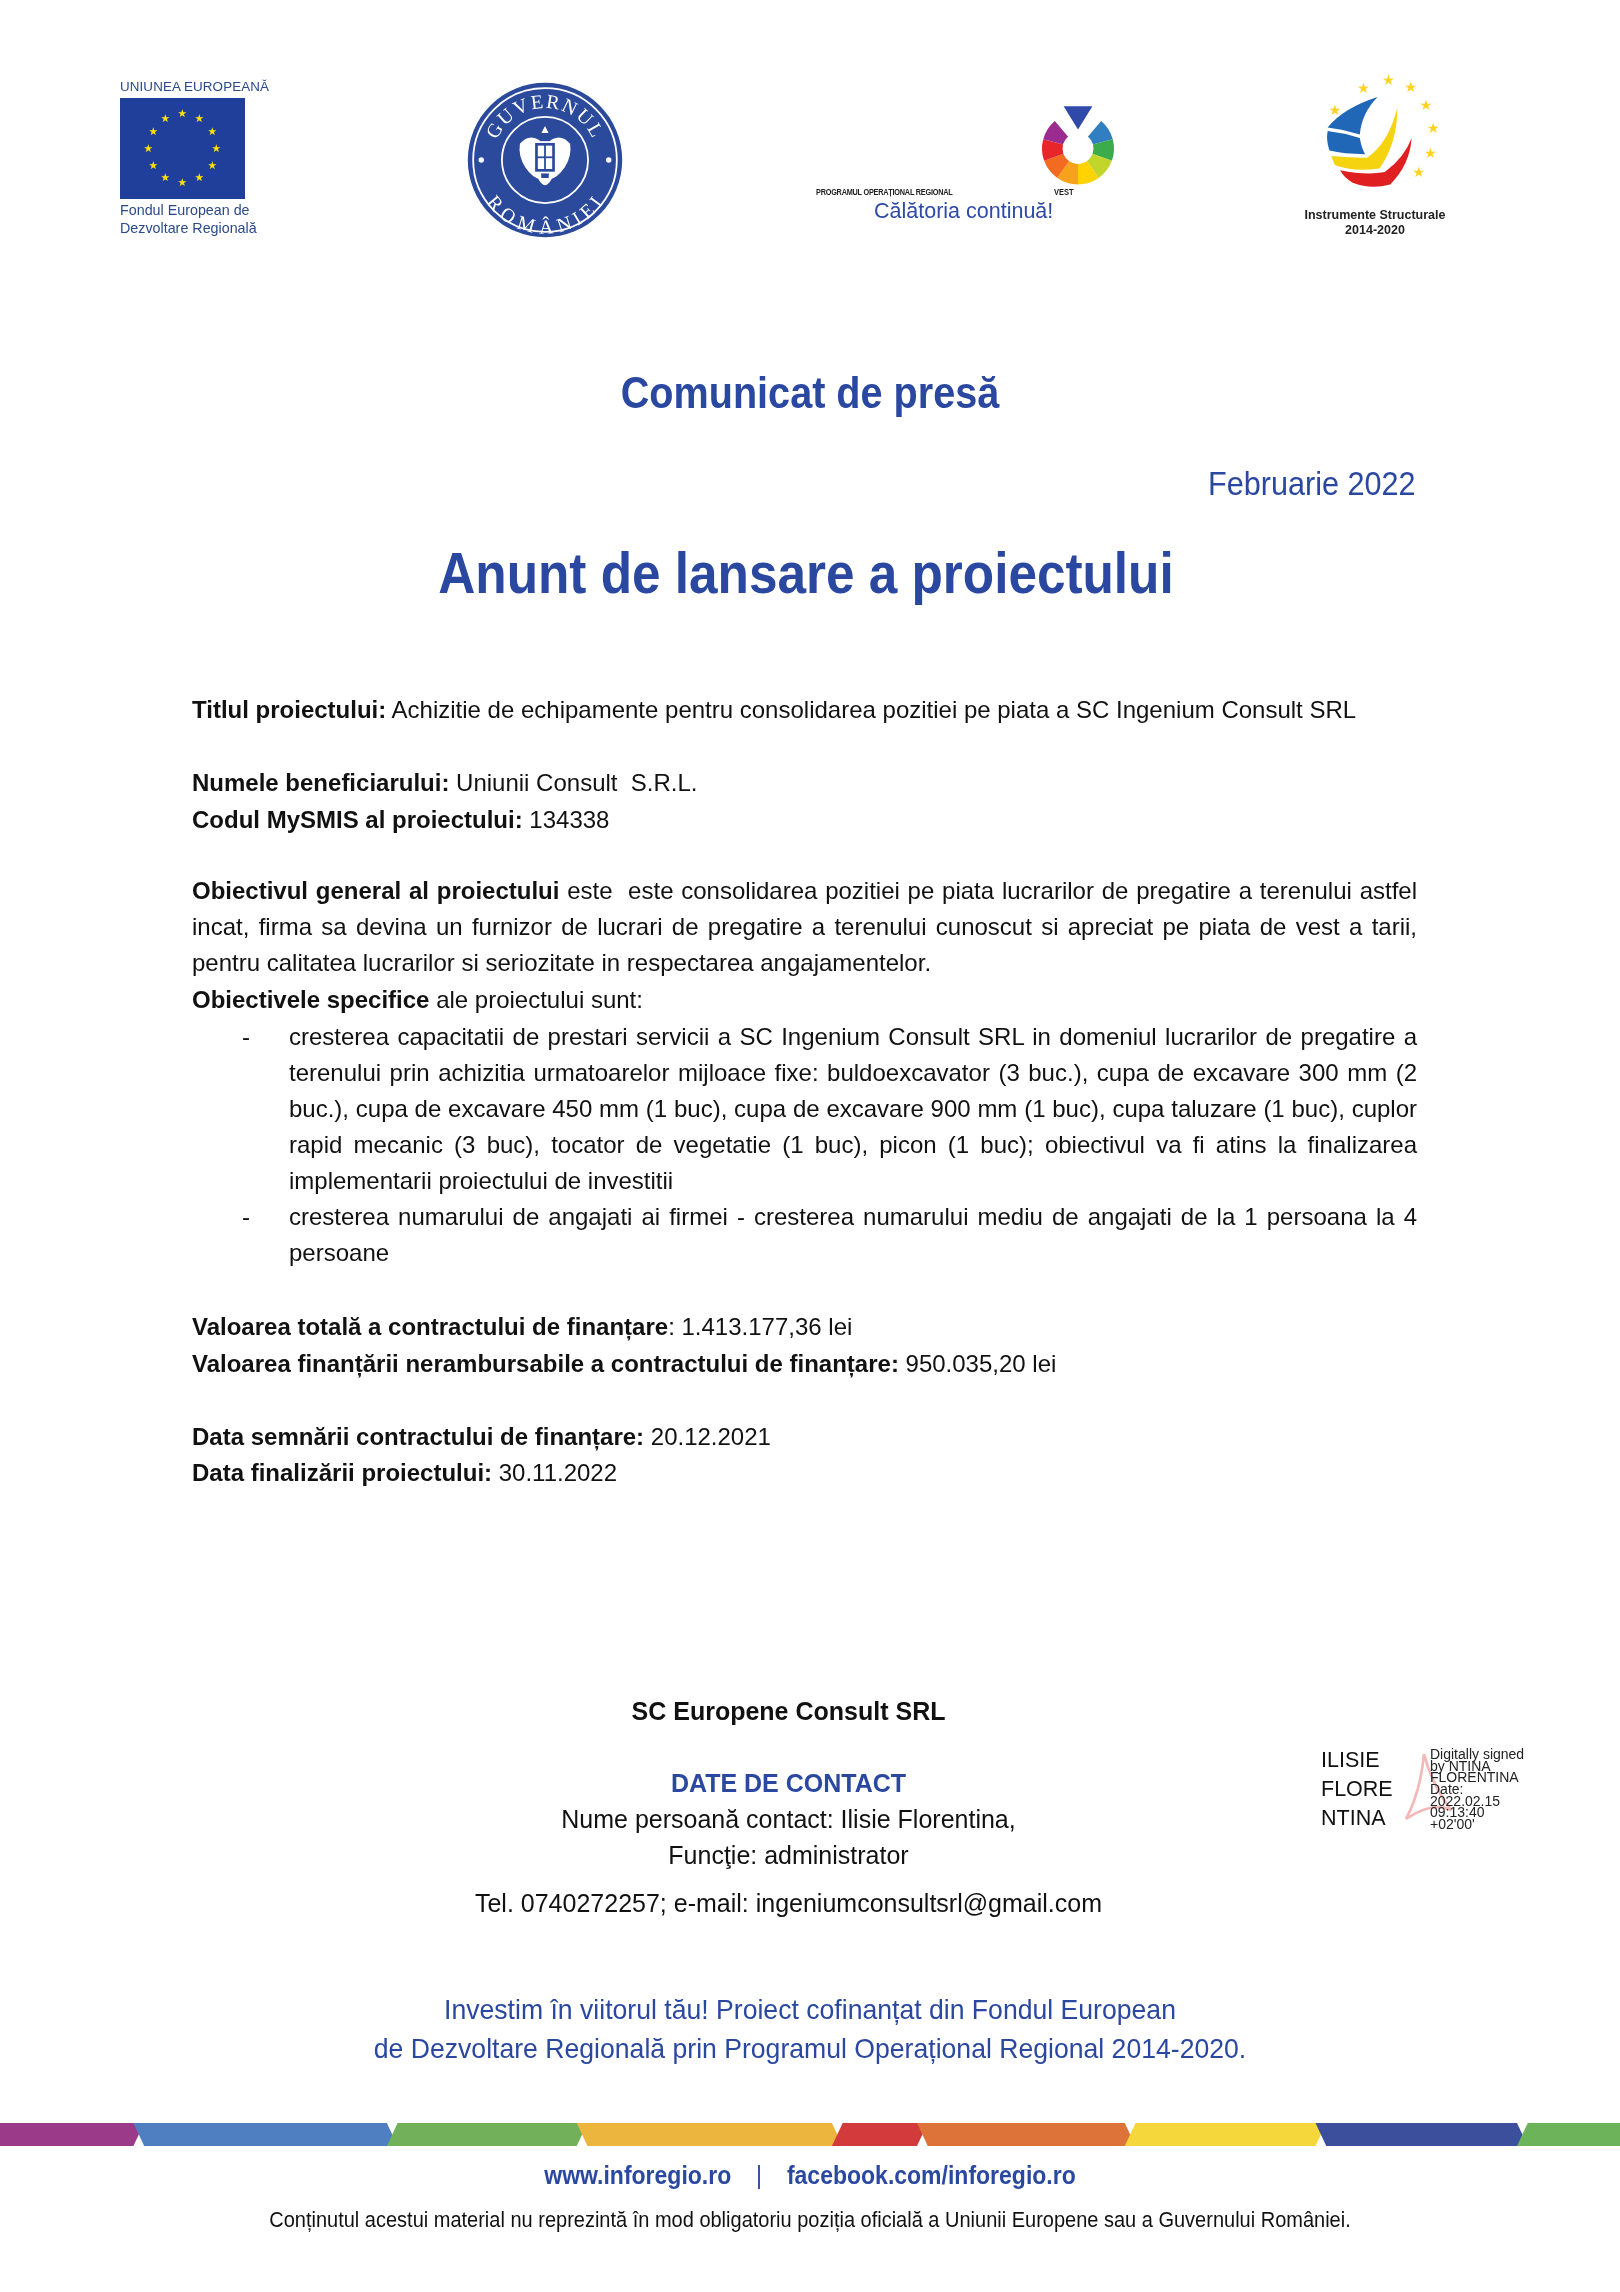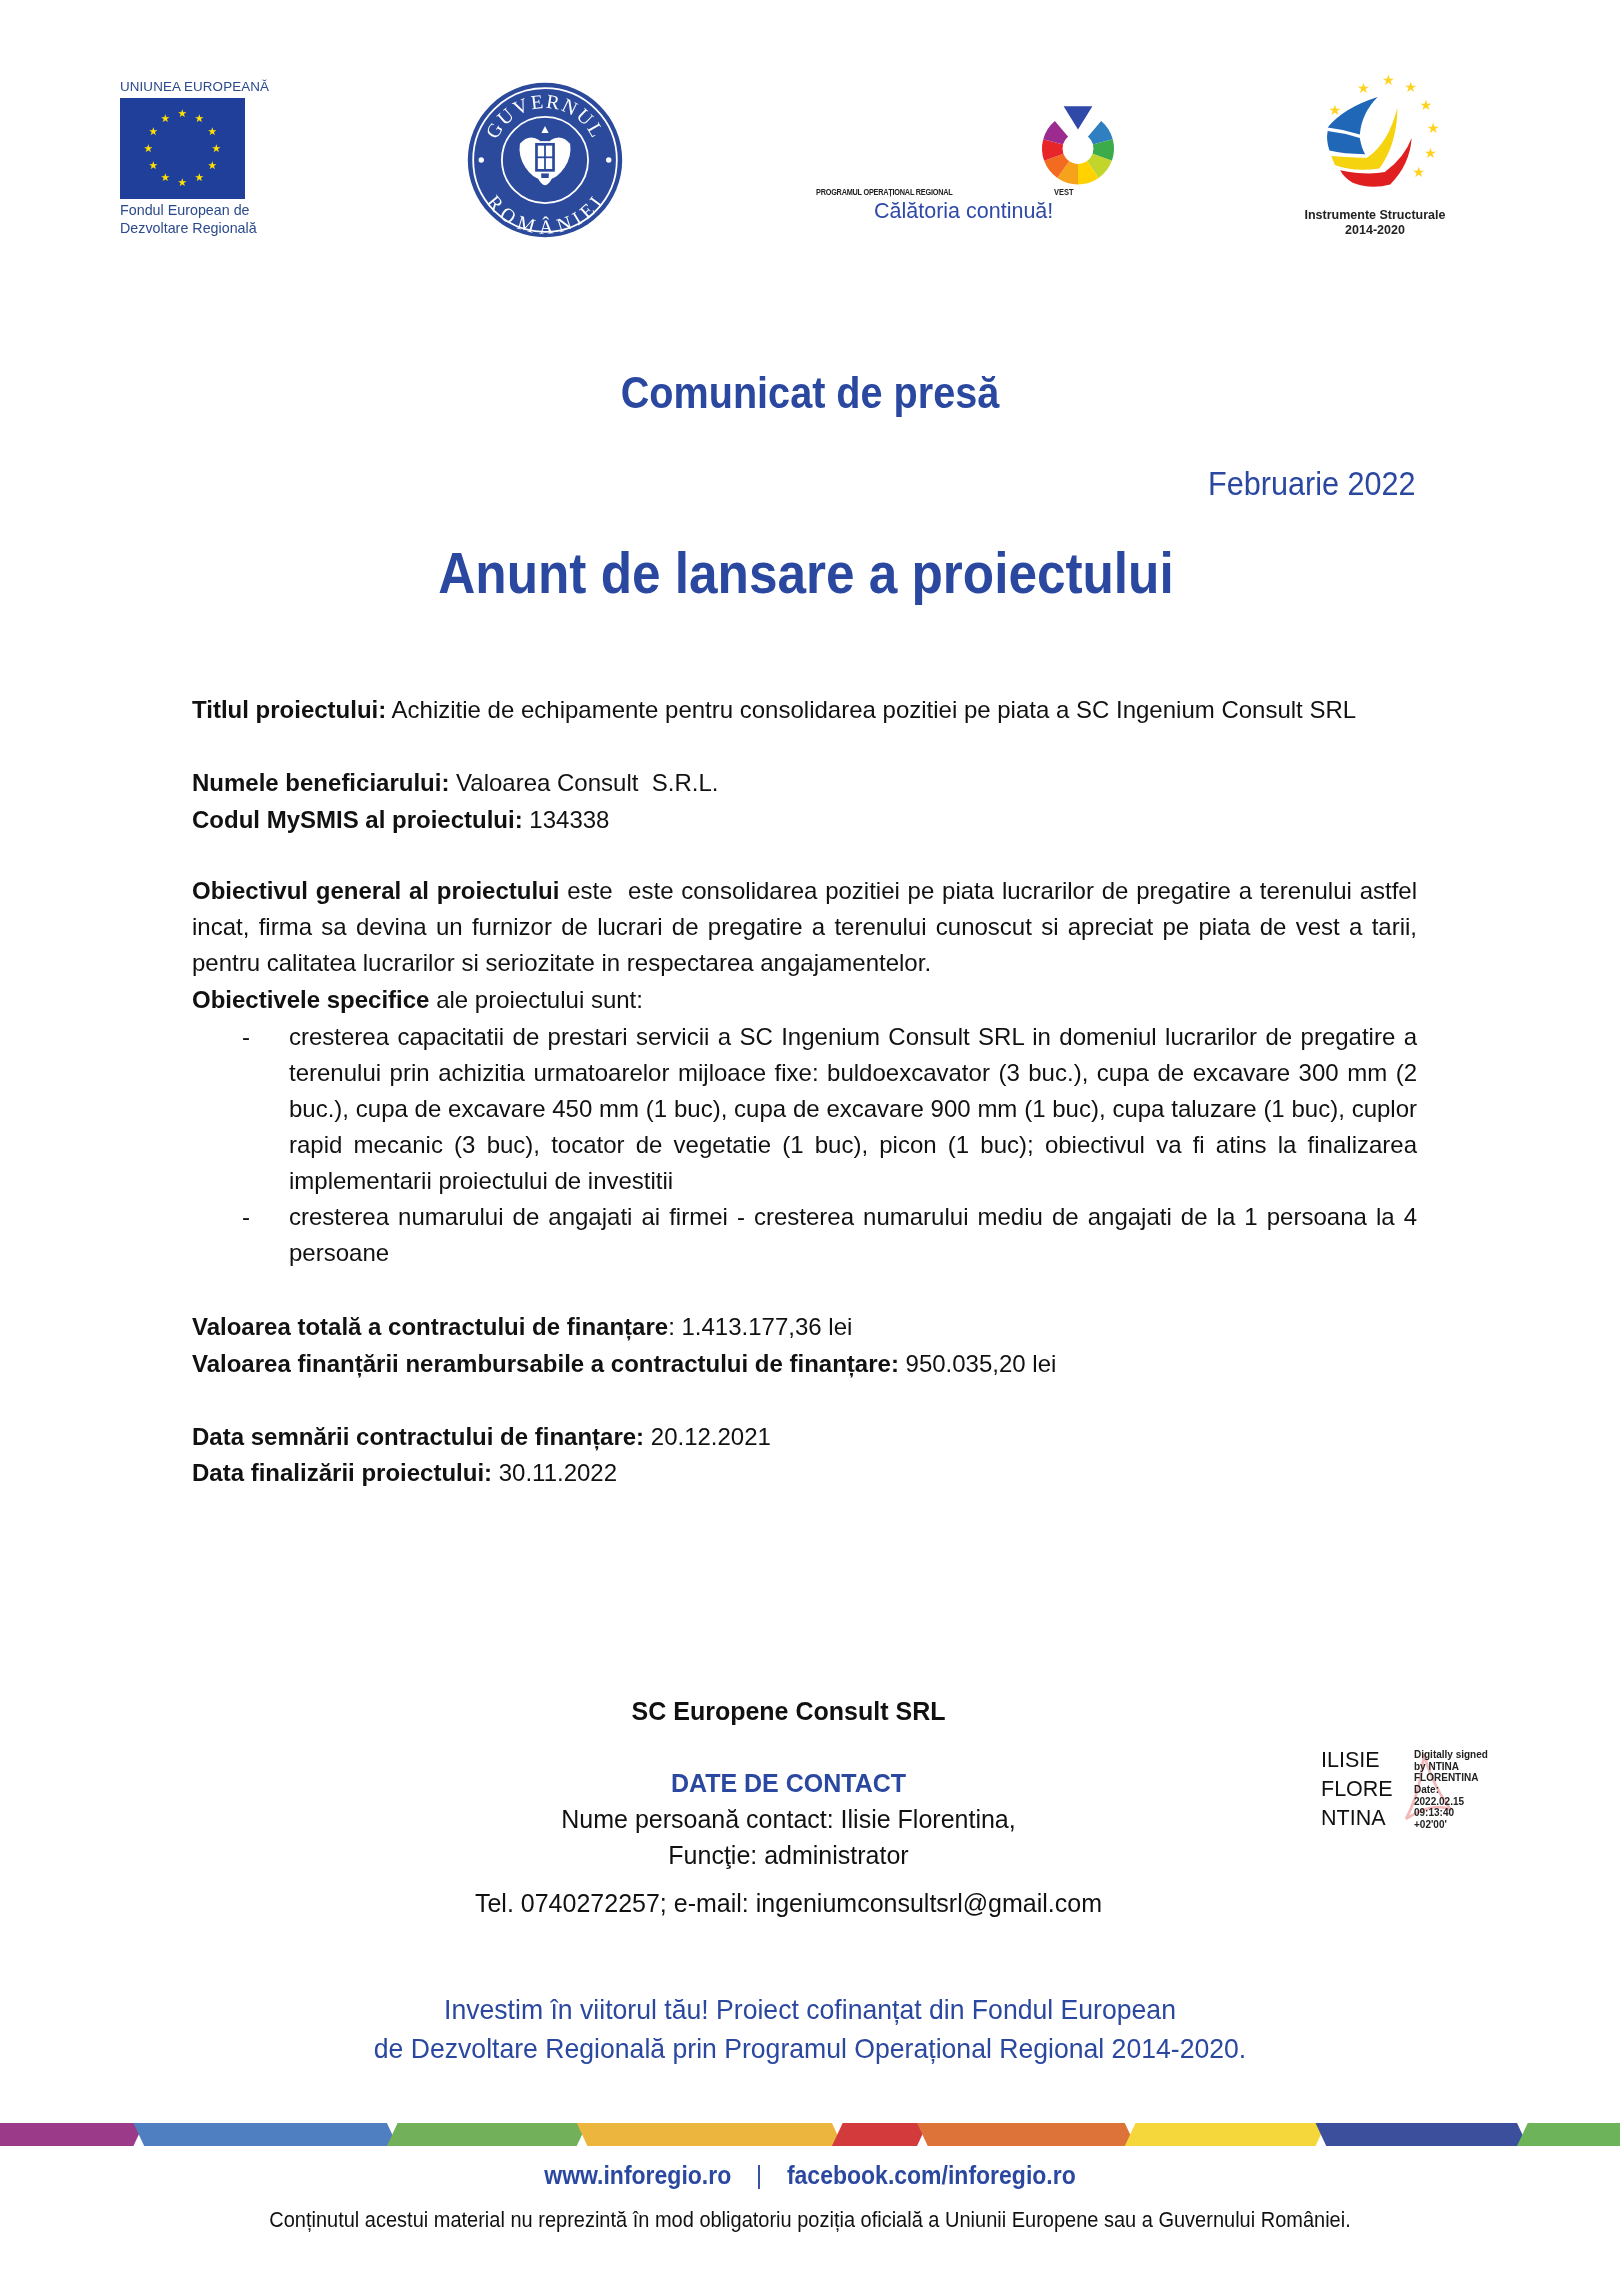--- a/index.html
+++ b/index.html
@@ -41,21 +41,21 @@
   
   .center-block { position: absolute; left: 251px; width: 1075px; text-align: center; font-size: 25px; color: #111; line-height: 36px; }
   #company-name { top: 1693px; font-weight: bold; }
   #contact-heading { top: 1765px; font-weight: bold; color: #2b48a0; }
   #contact-person { top: 1801px; }
   #contact-role { top: 1837px; }
   #contact-tel { top: 1885px; }
 
   #signature { left: 1297px; top: 1742px; width: 152px; height: 99px; margin-left: 24px; }
   #signature .sig-name { position: absolute; left: 0; top: 3.6px; font-size: 21.5px; line-height: 29px; color: #111; }
-  #signature .sig-info { position: absolute; left: 93px; top: 7.2px; font-size: 10px; line-height: 11.6px; color: #222; white-space: nowrap; font-weight: bold; }
+  #signature .sig-info { position: absolute; left: 109px; top: 7.2px; font-size: 14px; line-height: 11.6px; color: #222; white-space: nowrap; }
   #signature .sig-mark { position: absolute; left: 67px; top: 5.4px; width: 72px; height: 90px; }
 
   
   .footer-note { position: absolute; left: 0; width: 1620px; text-align: center; font-size: 28px; color: #2b48a0; line-height: 39px; transform: scaleX(0.95); }
   #footer-line1 { top: 1990px; }
   #footer-line2 { top: 2029px; }
 
   #color-strip { left: 0; top: 2123px; width: 1620px; height: 23px; }
 
   #footer-links { left: 0; width: 1620px; top: 2157px; text-align: center; font-size: 25px; font-weight: bold; color: #2b48a0; line-height: 36px; transform: scaleX(0.92); }
@@ -157,21 +157,21 @@
 <div id="press-title" class="abs">Comunicat de presă</div>
 <div id="date-label" class="abs">Februarie 2022</div>
 <div id="main-title" class="abs">Anunt de lansare a proiectului</div>
 
 <div class="body-text justify" style="top:692px">
   <b>Titlul proiectului:</b>
   <span>Achizitie de echipamente pentru consolidarea pozitiei pe piata a SC Ingenium Consult SRL</span>
 </div>
 <div class="body-text" style="top:765px">
   <b>Numele beneficiarului:</b>
-  <span style="white-space:pre">Valoarea Consult  S.R.L.</span>
+  <span style="white-space:pre">Uniunii Consult  S.R.L.</span>
 </div>
 <div class="body-text" style="top:802px">
   <b>Codul MySMIS al proiectului:</b>
   <span>134338</span>
 </div>
 
 <div class="body-text justify" style="top:873px">
   <b>Obiectivul general al proiectului</b>
   <span style="white-space:pre-wrap">este  este consolidarea pozitiei pe piata lucrarilor de pregatire a terenului astfel incat, firma sa devina un furnizor de lucrari de pregatire a terenului cunoscut si apreciat pe piata de vest a tarii, pentru calitatea lucrarilor si seriozitate in respectarea angajamentelor.</span>
 </div>

